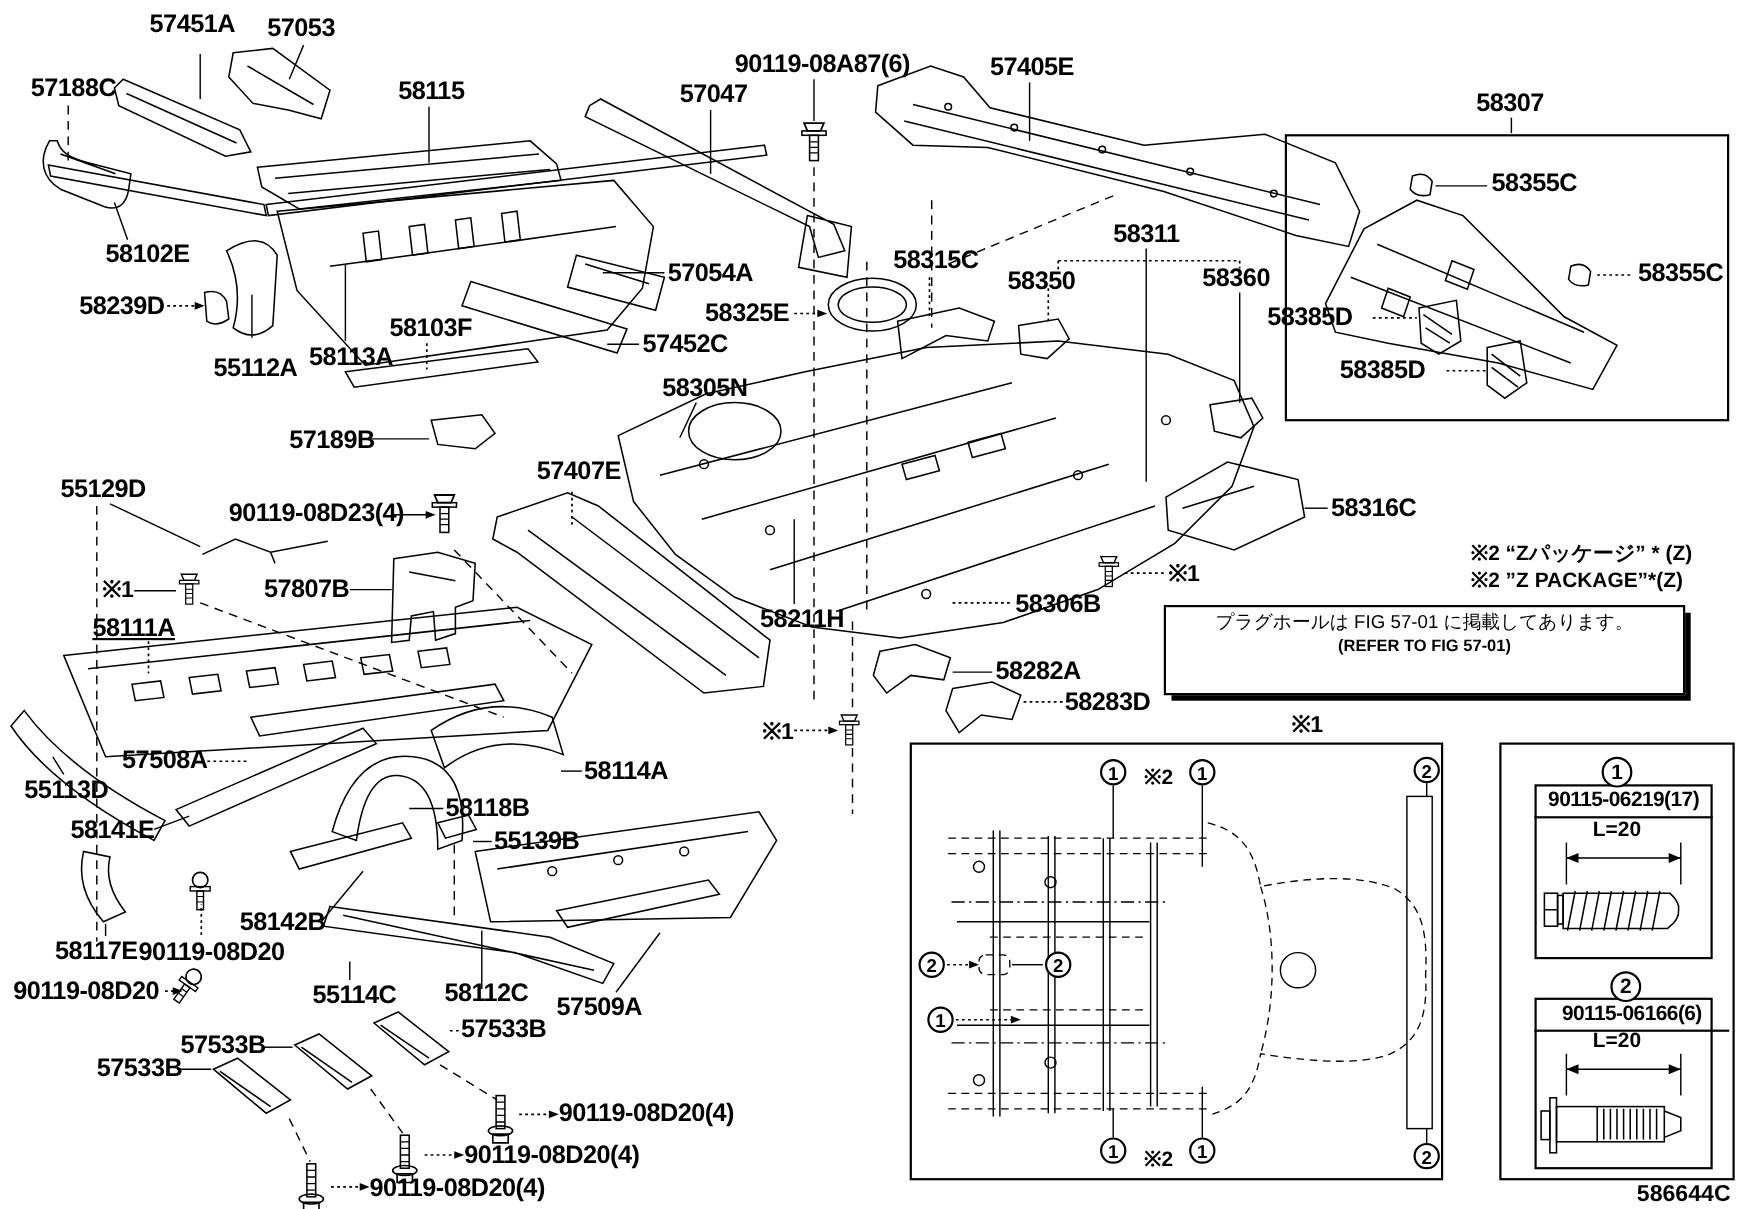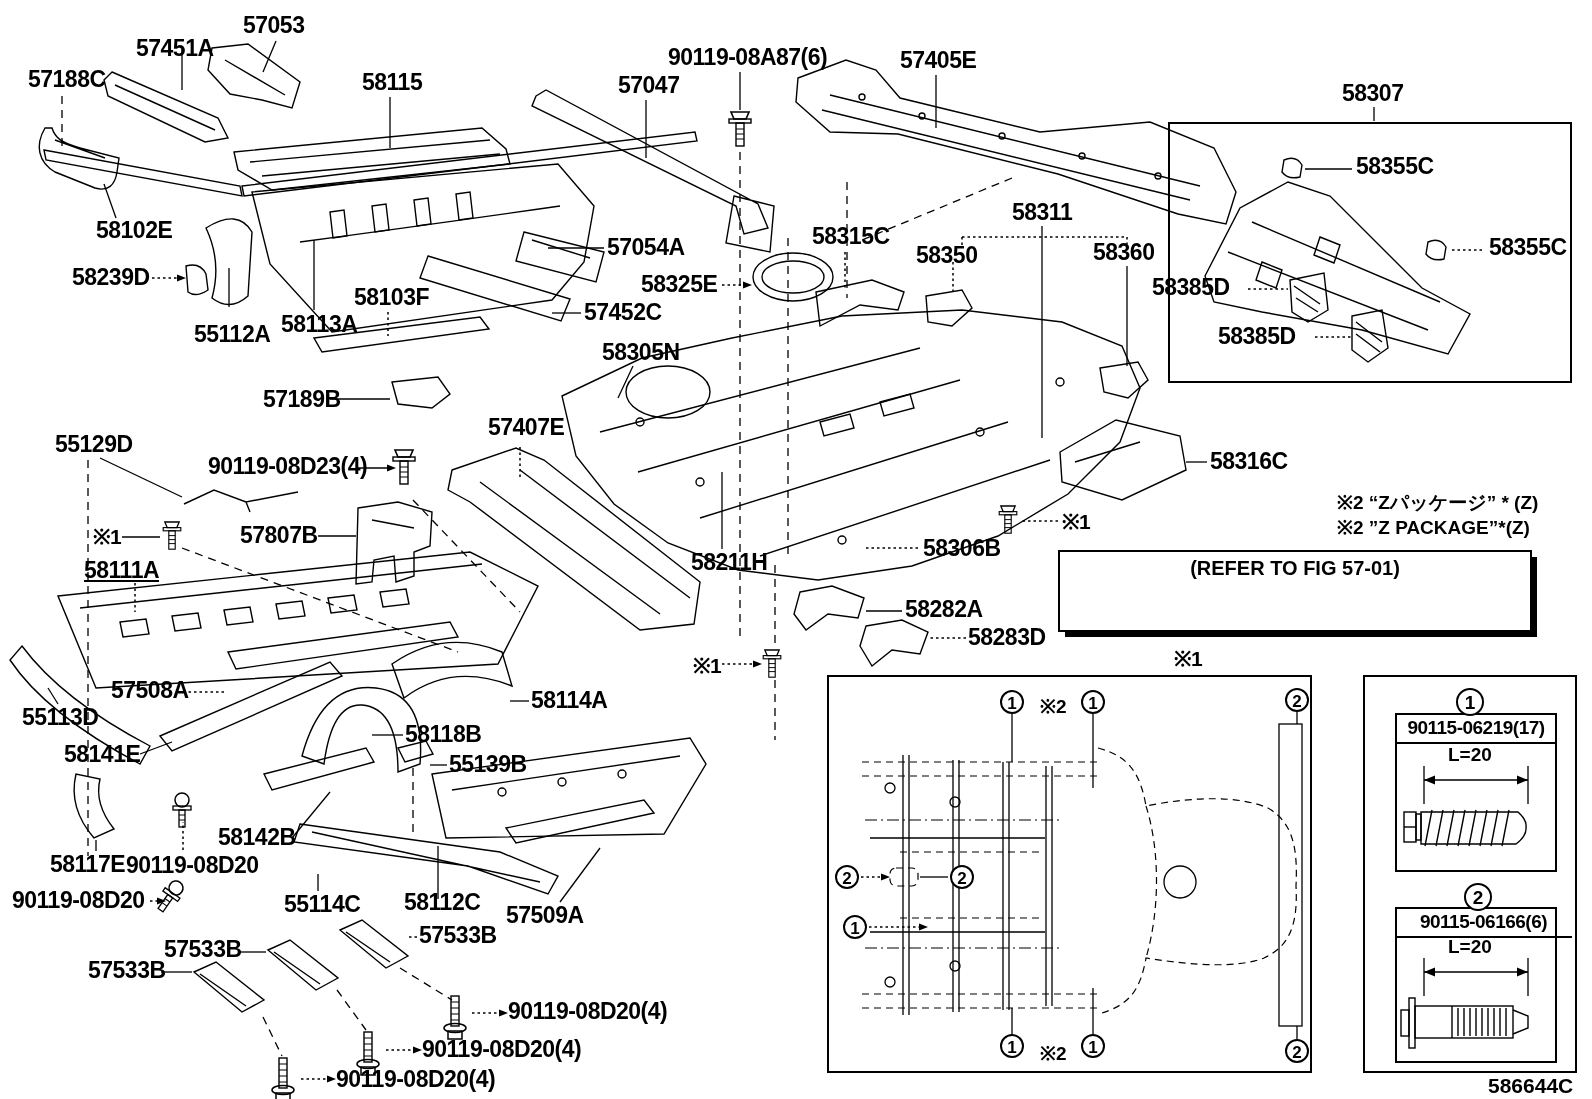--- a/index.html
+++ b/index.html
@@ -8,21 +8,21 @@
   svg{position:absolute;left:0;top:0;}
   .lbl{position:absolute;font-weight:700;font-size:23px;letter-spacing:-0.5px;
        white-space:nowrap;line-height:1;font-family:"Liberation Sans",sans-serif;}
   .ref{font-size:21px;}
   .box{position:absolute;border:2px solid #000;box-sizing:border-box;background:transparent;}
   .plugbox{position:absolute;left:1058px;top:550px;width:474px;height:82px;border:2px solid #000;
            box-sizing:border-box;background:#fff;box-shadow:6px 6px 0 -1px #000;text-align:center;padding-top:3px;}
   .plugbox div{line-height:1.35;}
   .pjp{font-size:17px;}
   .pen{font-size:16px;}
-  .pref{font-size:20px;font-weight:700;}
+  .pref{font-size:15px;font-weight:700;}
   .note{position:absolute;font-size:19px;font-weight:600;white-space:nowrap;}
   .circ{position:absolute;width:24px;height:24px;border:2px solid #000;border-radius:50%;
         text-align:center;line-height:24px;font-size:17px;font-weight:700;background:#fff;box-sizing:border-box;}
   .circ2{width:28px;height:28px;line-height:26px;font-size:19px;}
   .ihead{position:absolute;border-bottom:2px solid #000;text-align:center;font-weight:700;
          font-size:19px;padding-top:4px;box-sizing:border-box;height:31px;letter-spacing:-0.5px;}
   .dim{position:absolute;font-size:19px;font-weight:700;}
   .figcode{position:absolute;left:1488px;top:1074px;font-size:21px;font-weight:700;}
   .ref2s{position:absolute;font-size:19px;font-weight:700;}
 </style>
@@ -330,38 +330,39 @@
   <div class="ihead" style="left:1395px;top:713px;width:162px;">90115-06219(17)</div>
   <div class="ihead" style="left:1395px;top:907px;width:177px;">90115-06166(6)</div>
   <div class="dim" style="left:1448px;top:744px;">L=20</div>
   <div class="dim" style="left:1448px;top:936px;">L=20</div>
   <div class="circ circ2" style="left:1456px;top:688px;">1</div>
   <div class="circ circ2" style="left:1464px;top:883px;">2</div>
 
   <div class="note" style="left:1337px;top:489px;">※2 “Zパッケージ” * (Z)</div>
   <div class="note" style="left:1337px;top:514px;">※2 ”Z PACKAGE”*(Z)</div>
   <div class="plugbox">
+    <div class="pjp">プラグホールは FIG 57-01 に掲載してあります。</div>
     <div class="pref">(REFER TO FIG 57-01)</div>
   </div>
 
   <div class="circ" style="left:1000px;top:690px;">1</div>
   <div class="circ" style="left:1081px;top:690px;">1</div>
   <div class="circ" style="left:1285px;top:688px;">2</div>
   <div class="circ" style="left:835px;top:865px;">2</div>
   <div class="circ" style="left:950px;top:865px;">2</div>
   <div class="circ" style="left:843px;top:915px;">1</div>
   <div class="circ" style="left:1000px;top:1034px;">1</div>
   <div class="circ" style="left:1081px;top:1034px;">1</div>
   <div class="circ" style="left:1285px;top:1039px;">2</div>
   <div class="ref2s" style="left:1040px;top:693px;">※2</div>
   <div class="ref2s" style="left:1040px;top:1040px;">※2</div>
 
   <div class="figcode">586644C</div>
 
-  <div class="lbl" style="left:136px;top:37px;text-align:right;">57451A</div>
+  <div class="lbl" style="left:136px;top:10px;text-align:right;">57451A</div>
   <div class="lbl" style="left:243px;top:14px;">57053</div>
   <div class="lbl" style="left:28px;top:68px;">57188C</div>
   <div class="lbl" style="left:362px;top:71px;">58115</div>
   <div class="lbl" style="left:618px;top:74px;">57047</div>
   <div class="lbl" style="left:668px;top:46px;">90119-08A87(6)</div>
   <div class="lbl" style="left:900px;top:49px;">57405E</div>
   <div class="lbl" style="left:1342px;top:82px;">58307</div>
   <div class="lbl" style="left:1356px;top:155px;">58355C</div>
   <div class="lbl" style="left:1489px;top:236px;">58355C</div>
   <div class="lbl" style="left:1152px;top:276px;">58385D</div>

